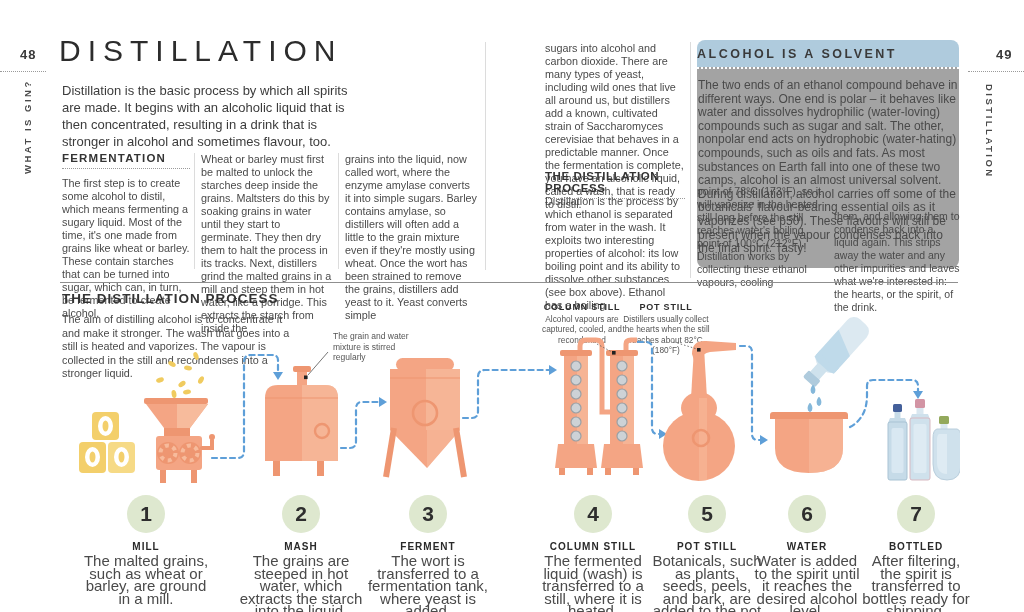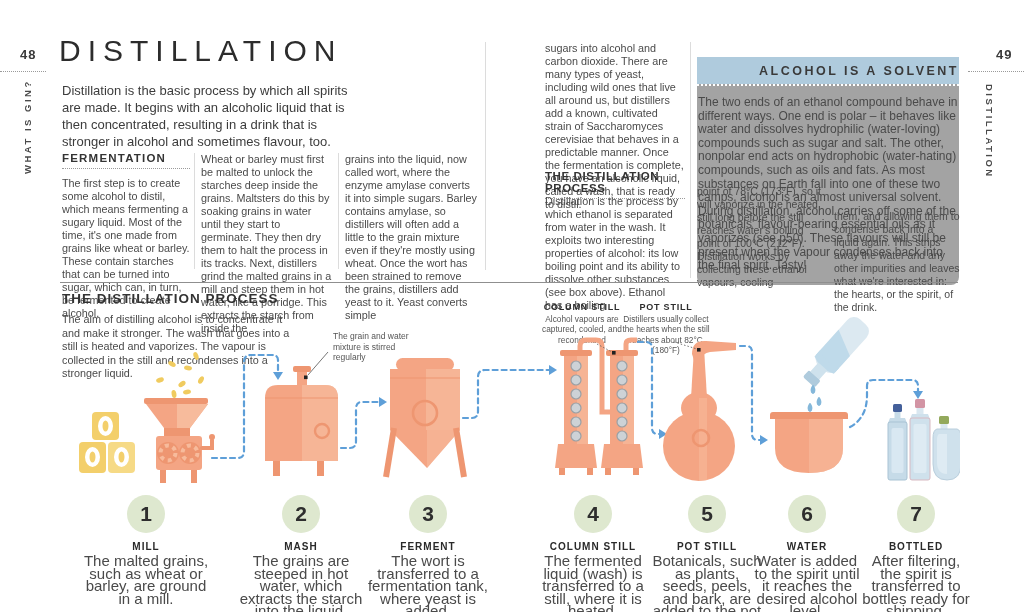--- a/index.html
+++ b/index.html
@@ -20,22 +20,22 @@
   
   .title{font-size:30px;letter-spacing:7px;color:#2c2c2c;font-weight:400;}
   .intro{font-size:13px;line-height:17px;color:#3c3c3c;}
   
   .colhead{font-size:11.5px;font-weight:bold;letter-spacing:1.2px;color:#333;
            border-bottom:1px dotted #9a9a9a;padding-bottom:4px;}
   .coltext{font-size:10.8px;line-height:13px;color:#4a4a4a;}
   .vdiv{width:1px;background:#dcdcdc;}
   
   .solvent{width:262px;border-radius:8px;overflow:hidden;}
-  .solvent-head{background:#AFCBDD;text-align:right;font-size:12.5px;font-weight:bold;
-                letter-spacing:2.5px;color:#3a3a3a;padding:7px 0 6px;margin-top:17px;}
+  .solvent-head{background:#AFCBDD;text-align:left;font-size:12.5px;font-weight:bold;
+                letter-spacing:2.5px;color:#3a3a3a;padding:7px 0 6px;}
   .solvent-body{background:#a3a3a3;border-top:2px dotted #ffffff;padding:10px 1px 12px;
                 font-size:12px;line-height:13.6px;color:#4a4a4a;}
   
   .hrule{height:1px;background:#8f8f8f;}
   .bot-head{font-size:13.5px;font-weight:bold;letter-spacing:1px;color:#333;}
   .bot-intro{font-size:10.8px;line-height:13.5px;color:#4a4a4a;}
   .note{font-size:8.5px;line-height:10.5px;color:#555;}
   .still-note{text-align:center;font-size:8.3px;line-height:10.5px;color:#555;}
   .still-note b{display:block;font-size:9px;letter-spacing:0.8px;color:#2e2e2e;margin-bottom:1px;}
   

